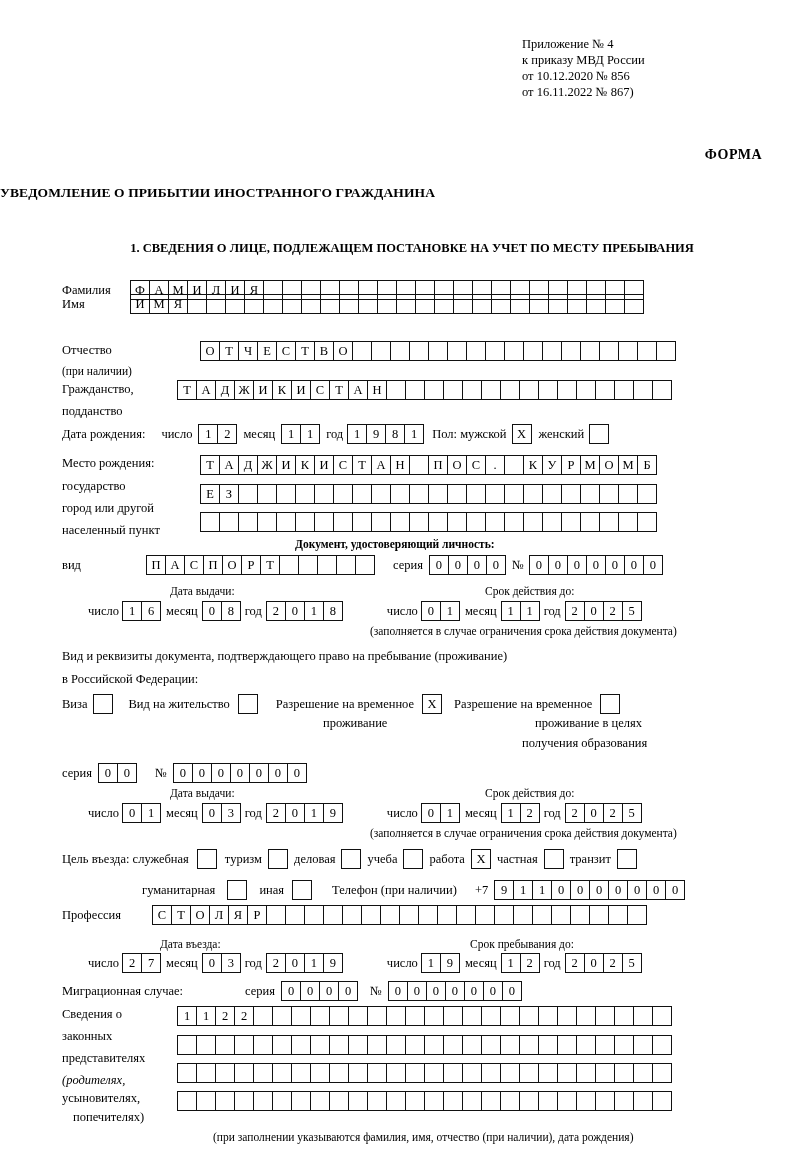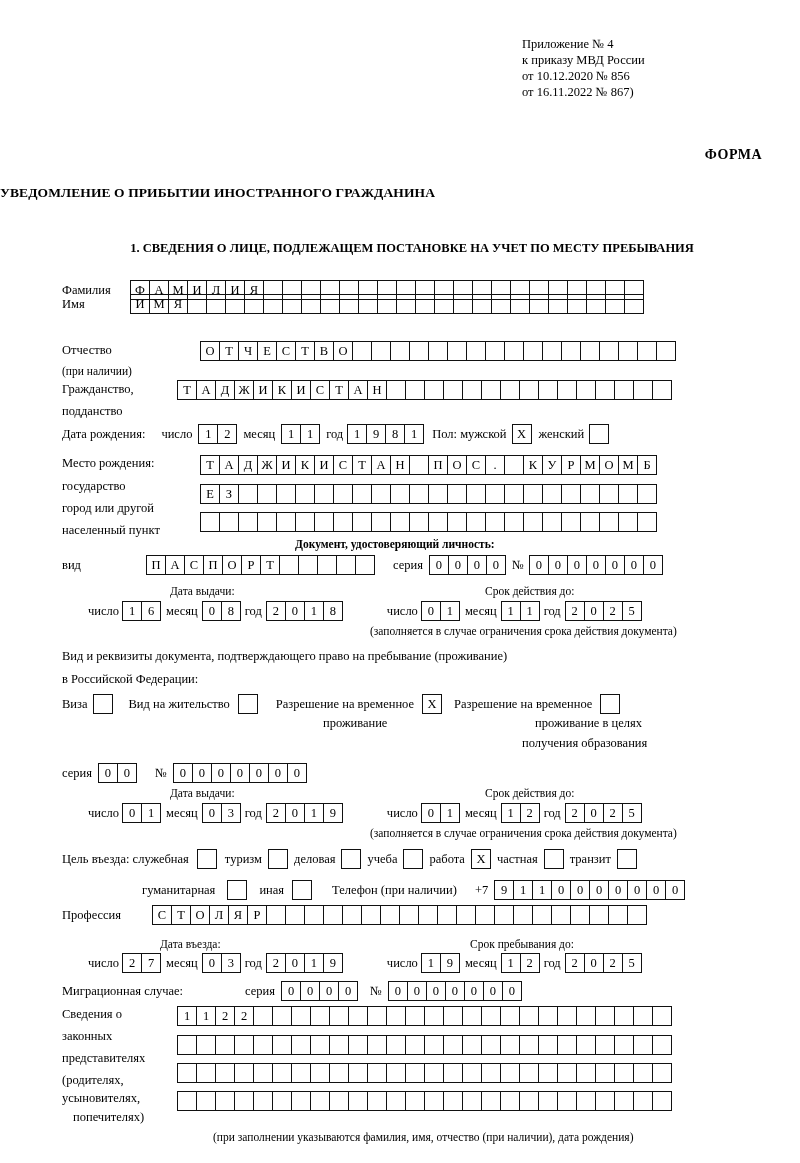--- a/index.html
+++ b/index.html
@@ -713,21 +713,21 @@
 
   <div class="row" style="top:1007px; left:62px;">
     <span class="lbl">Сведения о</span>
   </div>
   <div class="row" style="top:1029px; left:62px;">
     <span class="lbl">законных</span>
   </div>
   <div class="row" style="top:1051px; left:62px;">
     <span class="lbl">представителях</span>
   </div>
-  <div class="row" style="top:1073px; left:62px;">
+  <div class="row" style="top:1073px; left:62px;font-style:italic;">
     <span class="lbl">(родителях,</span>
   </div>
   <div class="row" style="top:1091px; left:62px;">
     <span class="lbl">усыновителях,</span>
   </div>
   <div class="row" style="top:1110px; left:62px;margin-left:11px;">
     <span class="lbl">попечителях)</span>
   </div>
 
   <div class="row" style="top:1006px; left:177px;">

